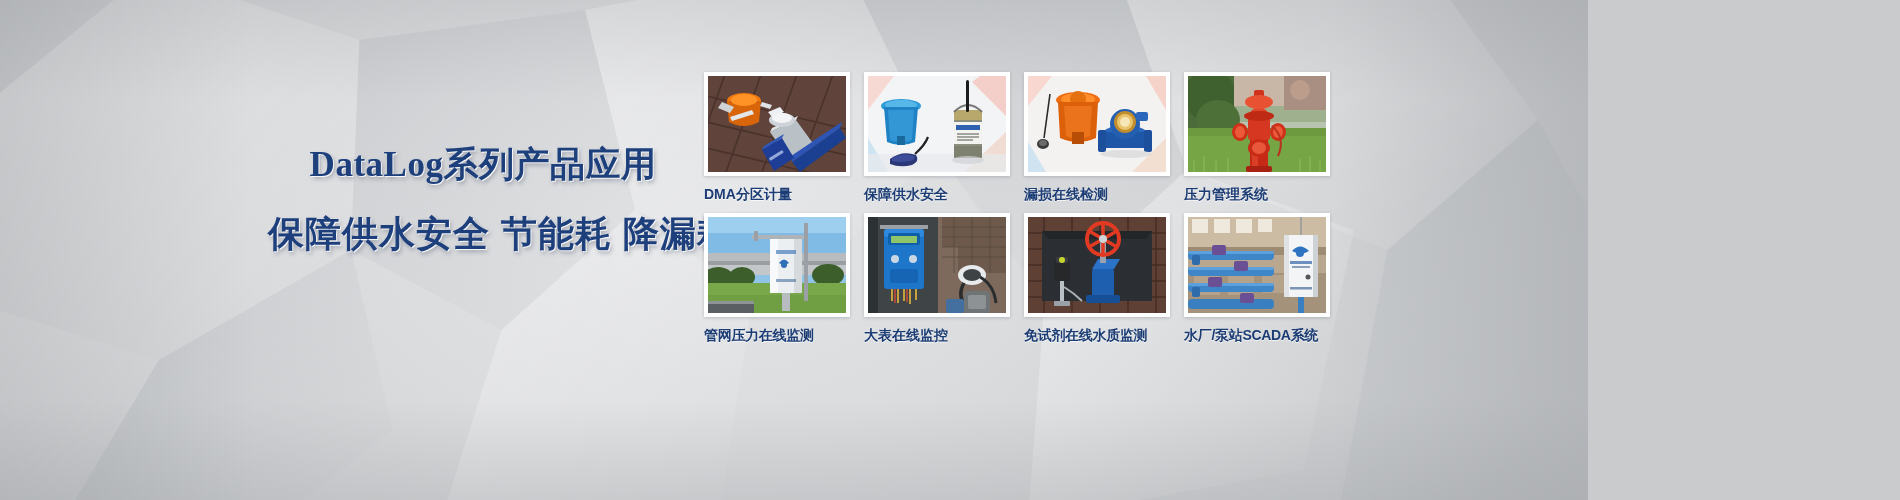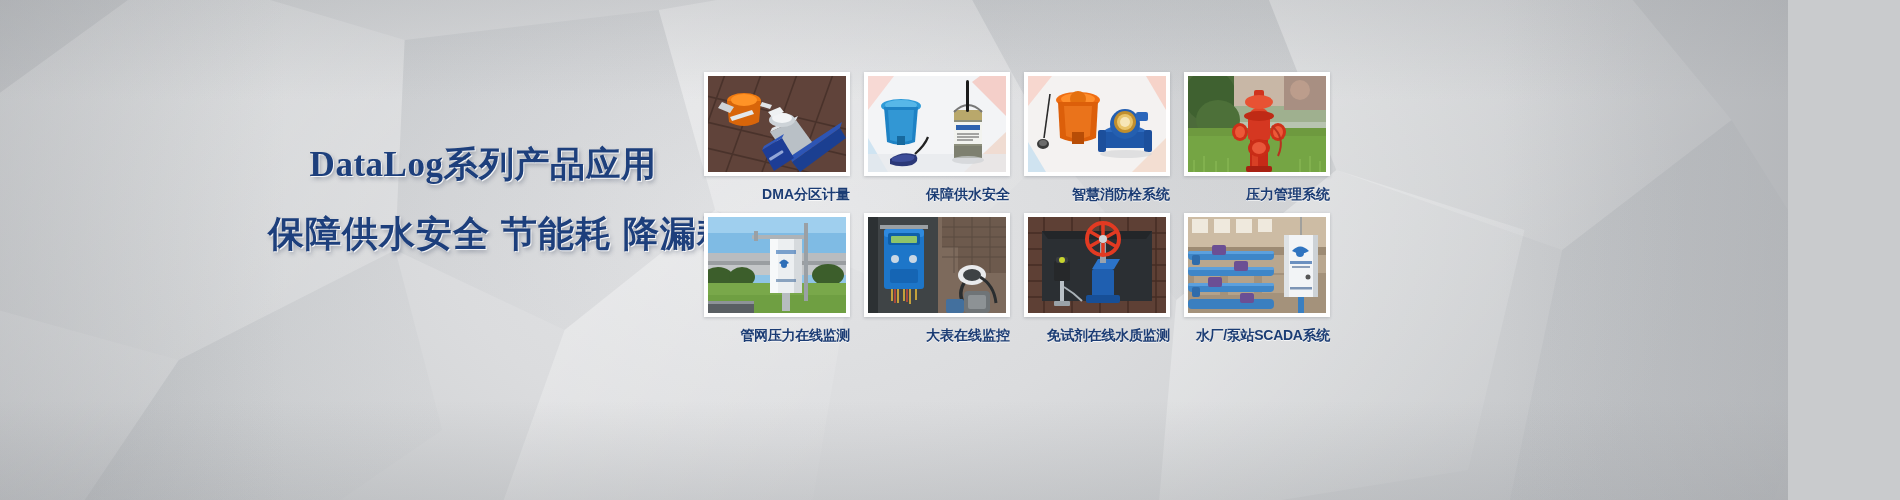--- a/index.html
+++ b/index.html
@@ -5,21 +5,21 @@
 <style>
   html,body{margin:0;padding:0;}
   body{
     width:1900px;height:500px;overflow:hidden;
     font-family:"Liberation Sans","DejaVu Sans",sans-serif;
     background:#c9cbcd;
   }
 
   
   #banner{
-    position:relative;width:1788px;height:500px;overflow:hidden;
+    position:relative;width:1588px;height:500px;overflow:hidden;
     background:
       radial-gradient(ellipse 900px 560px at 44% 46%, #e3e4e6 0%, #dbdcde 38%, #cfd1d3 70%, #c4c6c9 100%);
   }
 
   
   .facets{position:absolute;inset:0;pointer-events:none;}
   .facets svg{width:100%;height:100%;display:block;}
 
   
   .vignette{
@@ -54,21 +54,21 @@
 
   
   .grid{
     position:absolute;left:704px;top:72px;
     display:grid;
     grid-template-columns:repeat(4,146px);
     grid-template-rows:repeat(2,auto);
     column-gap:14px;row-gap:10px;
     z-index:5;
   }
-  .card{display:flex;flex-direction:column;align-items:flex-end;}
+  .card{display:flex;flex-direction:column;align-items:flex-start;}
   .thumb{
     width:146px;height:104px;
     background:#fff;
     padding:4px;
     box-sizing:border-box;
     box-shadow:0 1px 3px rgba(90,95,105,.30);
   }
   .pic{
     width:100%;height:100%;
     position:relative;overflow:hidden;
@@ -230,21 +230,21 @@
               <circle cx="97" cy="46" r="8" fill="#e9c46a"></circle>
               <circle cx="97" cy="46" r="5" fill="#f7e6b8"></circle>
               <rect x="108" y="36" width="12" height="9" rx="2" fill="#2a66bb"></rect>
               <rect x="70" y="54" width="8" height="22" rx="2" fill="#1c4f9c"></rect>
               <rect x="116" y="54" width="8" height="22" rx="2" fill="#1c4f9c"></rect>
               <ellipse cx="98" cy="78" rx="26" ry="4" fill="#d5d7d9" opacity=".7"></ellipse>
             </g>
           </svg>
         </div>
       </div>
-      <div class="caption">智慧消防栓系统</div>
+      <div class="caption">漏损在线检测</div>
     </div>
 
     <div class="card">
       <div class="thumb">
         <div class="pic">
           <svg viewBox="0 0 138 96" preserveAspectRatio="none" style="width:100%;height:100%;display:block">
             <rect width="138" height="96" fill="#b8c4b0"></rect>
             <rect x="0" y="0" width="138" height="46" fill="#9fb08f"></rect>
             <rect x="0" y="0" width="46" height="54" fill="#4c6b3a"></rect>
             <ellipse cx="22" cy="20" rx="26" ry="26" fill="#3f6130"></ellipse>

